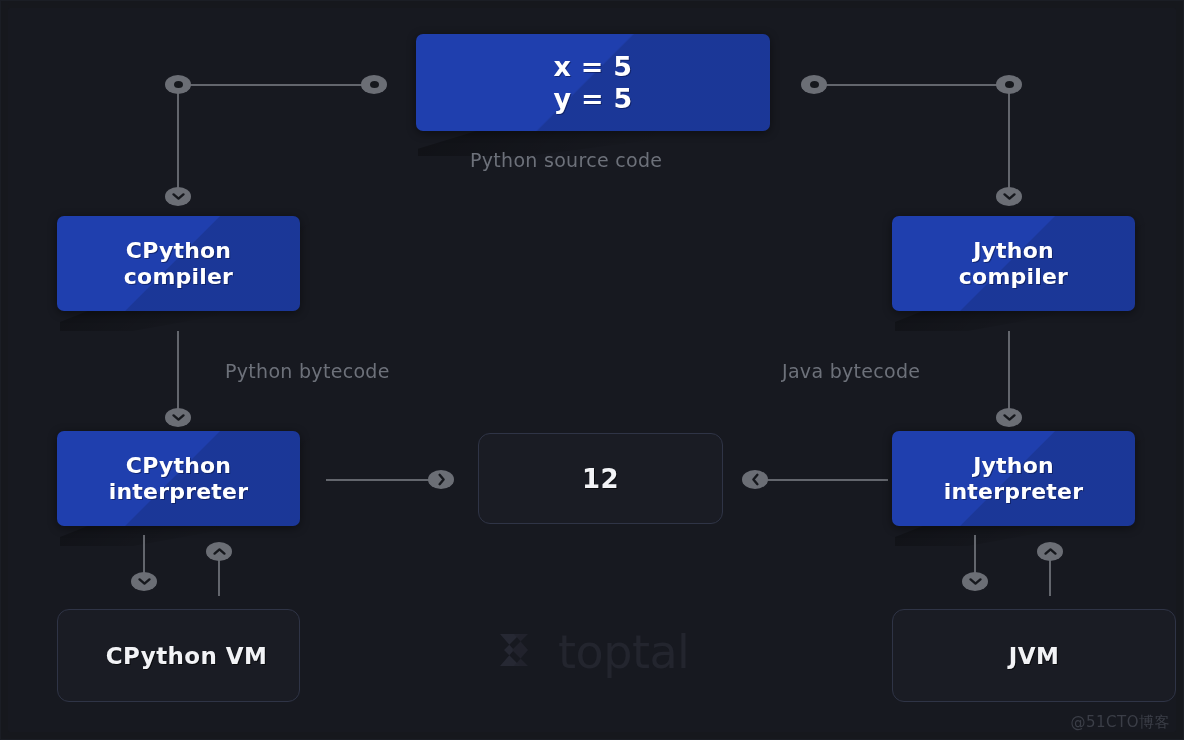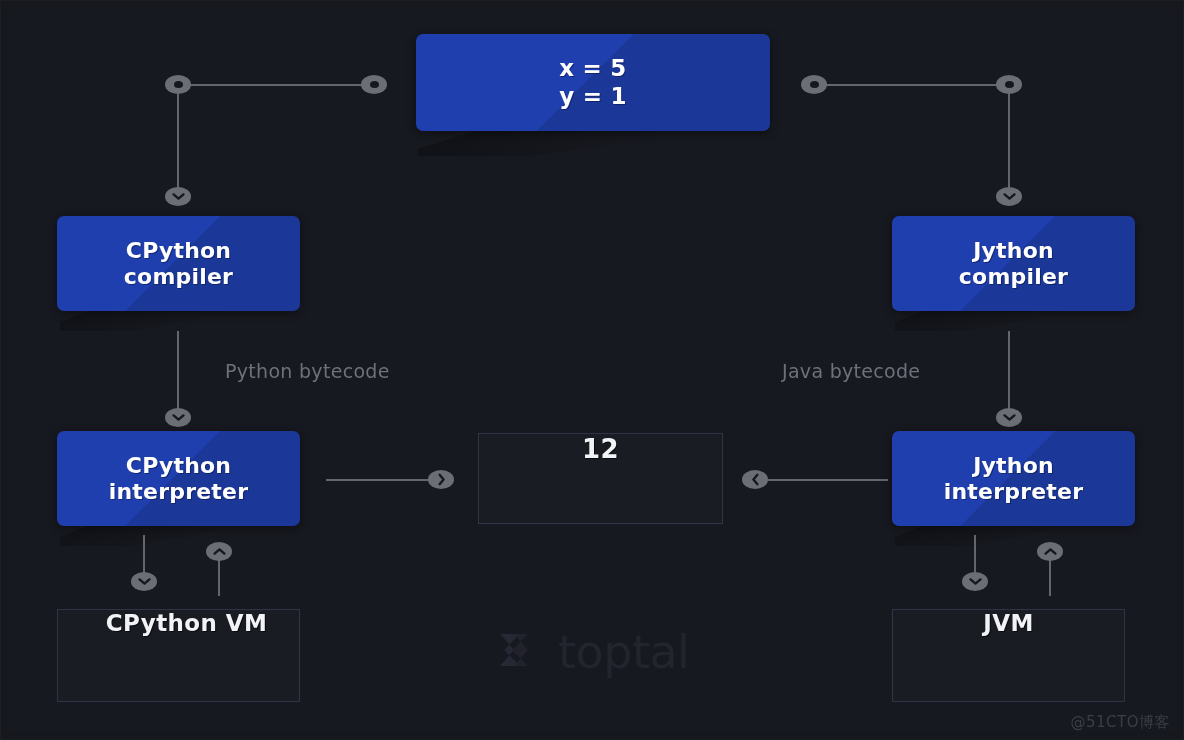--- a/index.html
+++ b/index.html
@@ -74,24 +74,24 @@
     z-index: 2;
     pointer-events: none;
   }
 
   
   .outlinebox {
     position: absolute;
     box-sizing: border-box;
     background: #1a1c24;
     border: 1px solid #2f3446;
-    border-radius: 0;
+    border-radius: 12px;
     color: #f2f3f6;
     display: flex;
-    align-items: flex-start;
+    align-items: center;
     justify-content: center;
     font-weight: bold;
     letter-spacing: 0.4px;
     text-shadow: 1px 1px 0 rgba(0,0,0,0.6);
     z-index: 4;
   }
 
   
   .caption {
     position: absolute;
@@ -183,27 +183,28 @@
 </head>
 <body>
 
 <div id="canvas">
 
   <div class="inner-bg"></div>
   <div id="frame"></div>
 
   <div class="longshadow" style="left:418px; top:36px; width:370px; height:120px; clip-path: polygon(100% 0, 100% 72%, 30% 100%, 0 100%, 0 94%);"></div>
 
-  <div class="bluebox" style="left:416px; top:34px; width:354px; height:97px; font-size:23px;">
+  <div class="bluebox" style="left:416px; top:34px; width:354px; height:97px; font-size:27px;">
     <div class="lines" style="text-align:left;">
       <div>x = 5</div>
-      <div>y = 1</div>
-    </div>
-  </div>
-
+      <div>y = 5</div>
+    </div>
+  </div>
+
+  <div class="caption" style="left:470px; top:149px;">Python source code</div>
 
   <div class="hline" style="left:178px; top:84px; width:200px;"></div>
   <div class="vline" style="left:177px; top:84px; height:110px;"></div>
 
   <div class="ring" style="left:165px; top:75px;"></div>
   <div class="ring" style="left:361px; top:75px;"></div>
 
   <div class="node" style="left:165px; top:187px;">
     <svg width="13" height="9" viewBox="0 0 13 9" aria-hidden="true">
       <path d="M1.6 2.4 L6.5 6.6 L11.4 2.4" fill="none" stroke="#16181d" stroke-width="2.4" stroke-linecap="round" stroke-linejoin="round"></path>
@@ -313,21 +314,21 @@
     </svg>
   </div>
 
   <div class="vline" style="left:1049px; top:552px; height:44px;"></div>
   <div class="node" style="left:1037px; top:542px;">
     <svg width="13" height="9" viewBox="0 0 13 9" aria-hidden="true">
       <path d="M1.6 6.6 L6.5 2.4 L11.4 6.6" fill="none" stroke="#16181d" stroke-width="2.4" stroke-linecap="round" stroke-linejoin="round"></path>
     </svg>
   </div>
 
-  <div class="outlinebox" style="left:892px; top:609px; width:233px; height:93px; font-size:23px;">
+  <div class="outlinebox" style="left:892px; top:609px; width:284px; height:93px; font-size:23px;">
     <span>JVM</span>
   </div>
 
   <div id="toptal">
     <span class="mark">
       <svg width="52" height="48" viewBox="0 0 52 48" aria-hidden="true">
         <path d="M6 8 L26 8 L10 24 L26 40 L6 40 L20 24 Z" fill="#262833"></path>
         <path d="M20 8 L34 8 L18 24 L34 40 L20 40 L34 24 Z" fill="#22242e" opacity="0.9"></path>
       </svg>
     </span>

